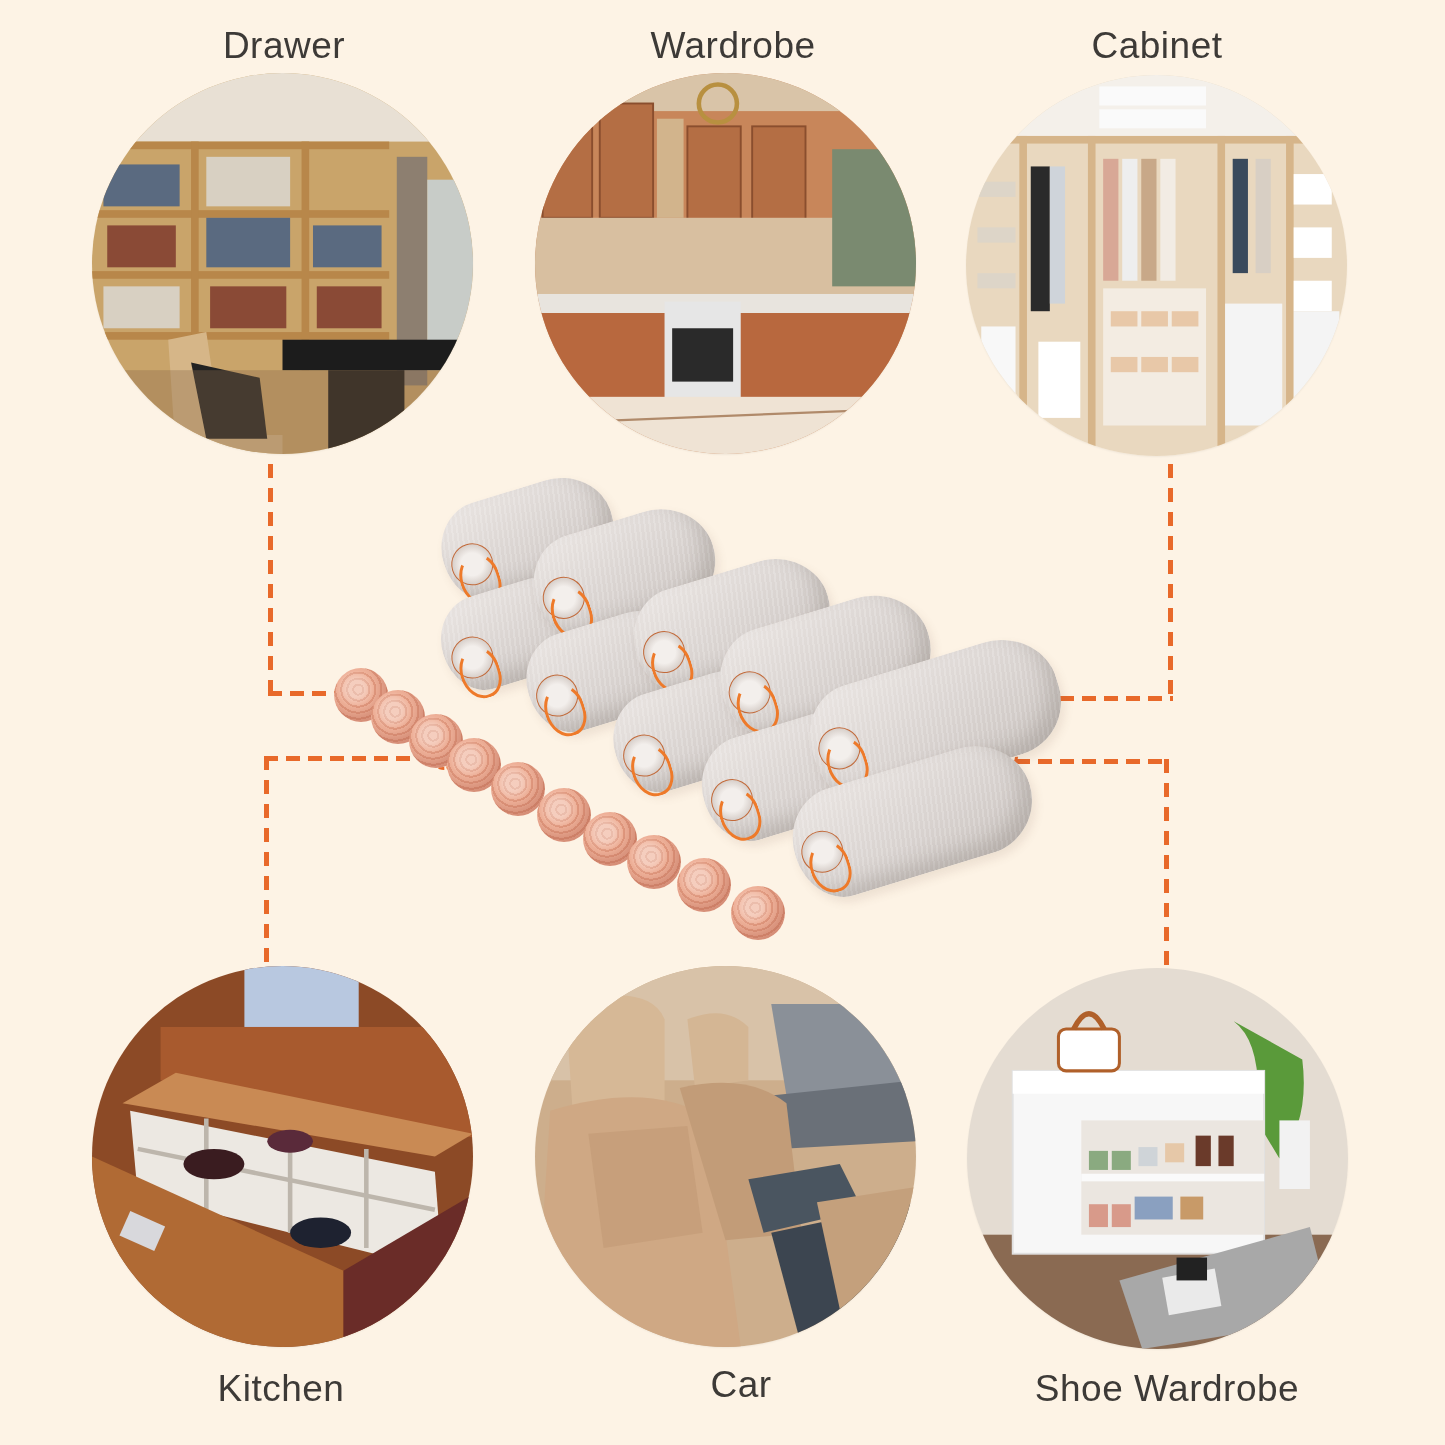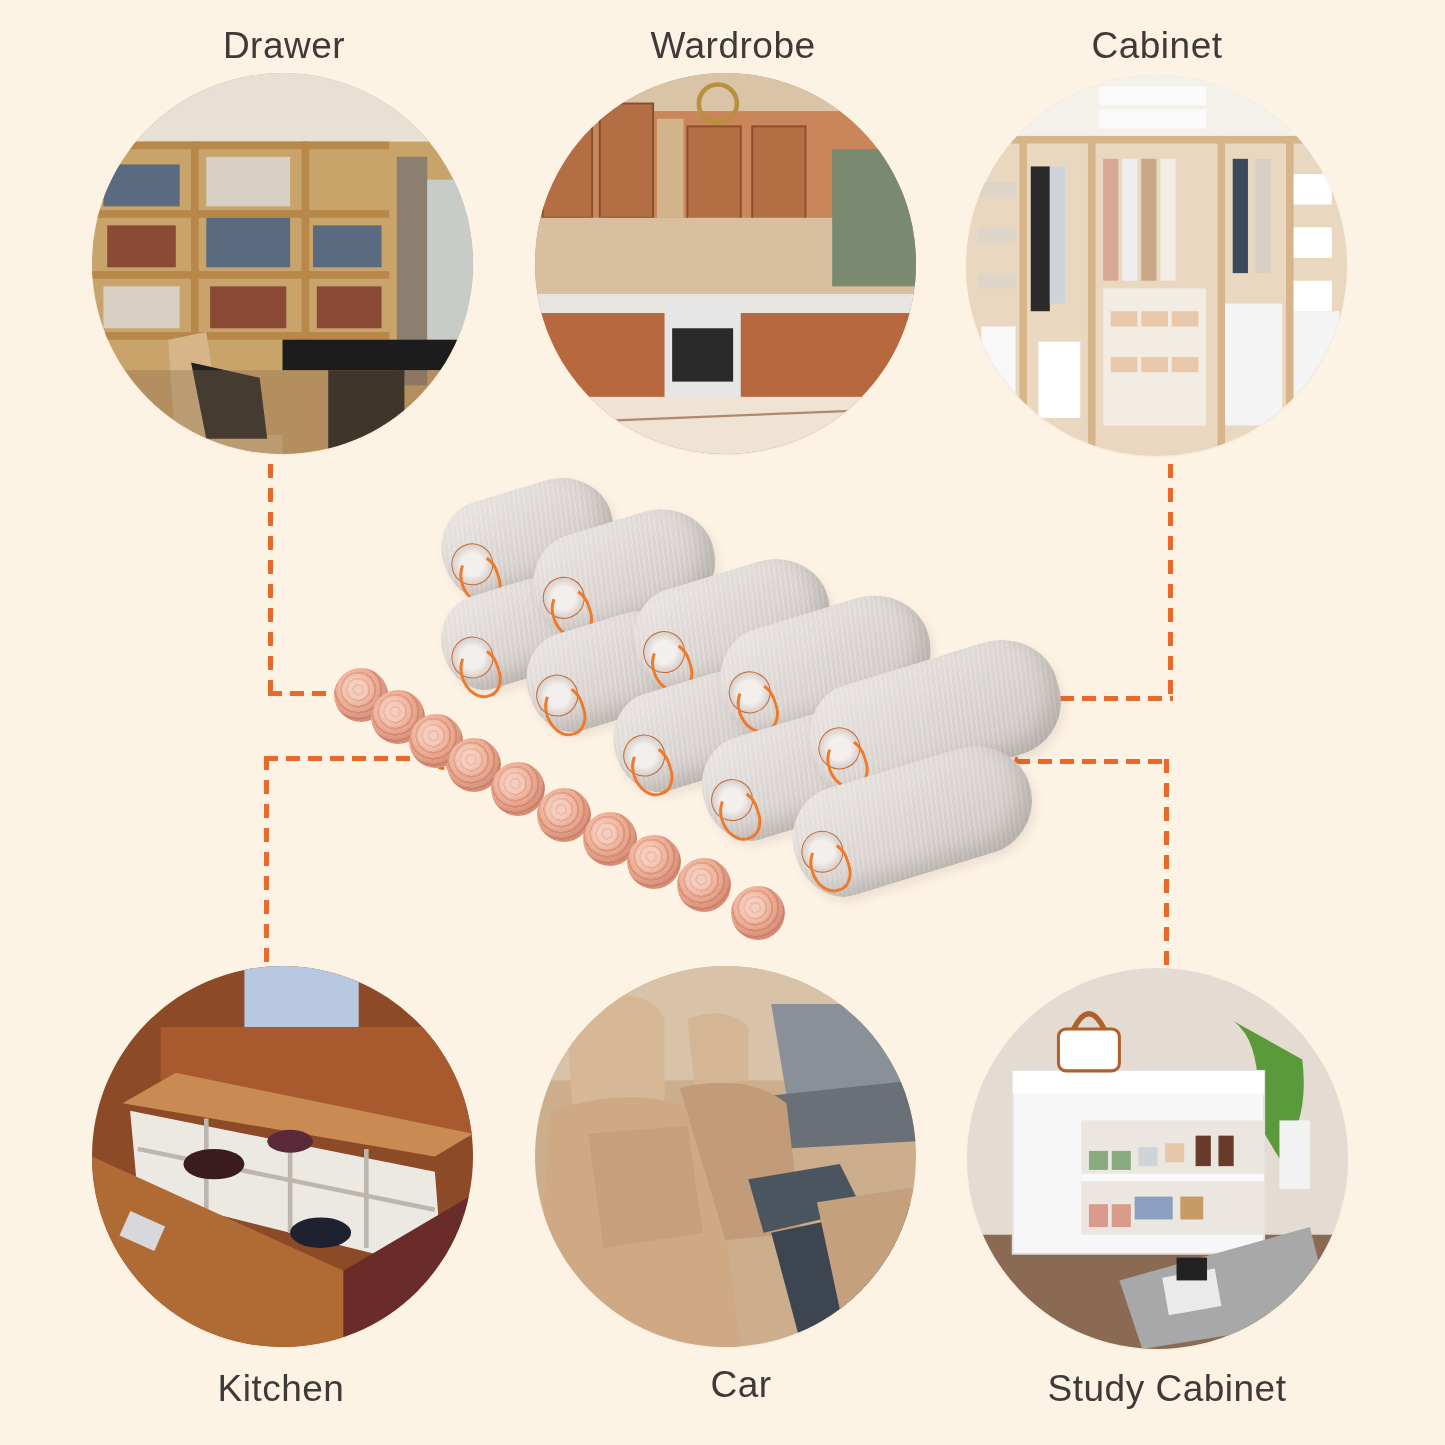--- a/index.html
+++ b/index.html
@@ -83,21 +83,21 @@
     }
   </style>
 </head>
 <body>
 
 <div class="label" style="left:74px; top:27px;">Drawer</div>
 <div class="label" style="left:523px; top:27px;">Wardrobe</div>
 <div class="label" style="left:947px; top:27px;">Cabinet</div>
 <div class="label" style="left:71px; top:1370px;">Kitchen</div>
 <div class="label" style="left:531px; top:1366px;">Car</div>
-<div class="label" style="left:957px; top:1370px;">Study Cabinet</div>
+<div class="label" style="left:957px; top:1370px;">Shoe Wardrobe</div>
 
 <div class="circle" style="left:92px; top:73px;">
   <svg viewBox="0 0 100 100" preserveAspectRatio="none">
     <rect width="100" height="100" fill="#c9a46a"></rect>
     <rect width="100" height="18" fill="#e8e0d4"></rect>
     <g fill="#b8874a">
       <rect x="0" y="18" width="78" height="2"></rect>
         <rect x="0" y="36" width="78" height="2"></rect>
       <rect x="0" y="52" width="78" height="2"></rect>
         <rect x="0" y="68" width="78" height="2"></rect>

